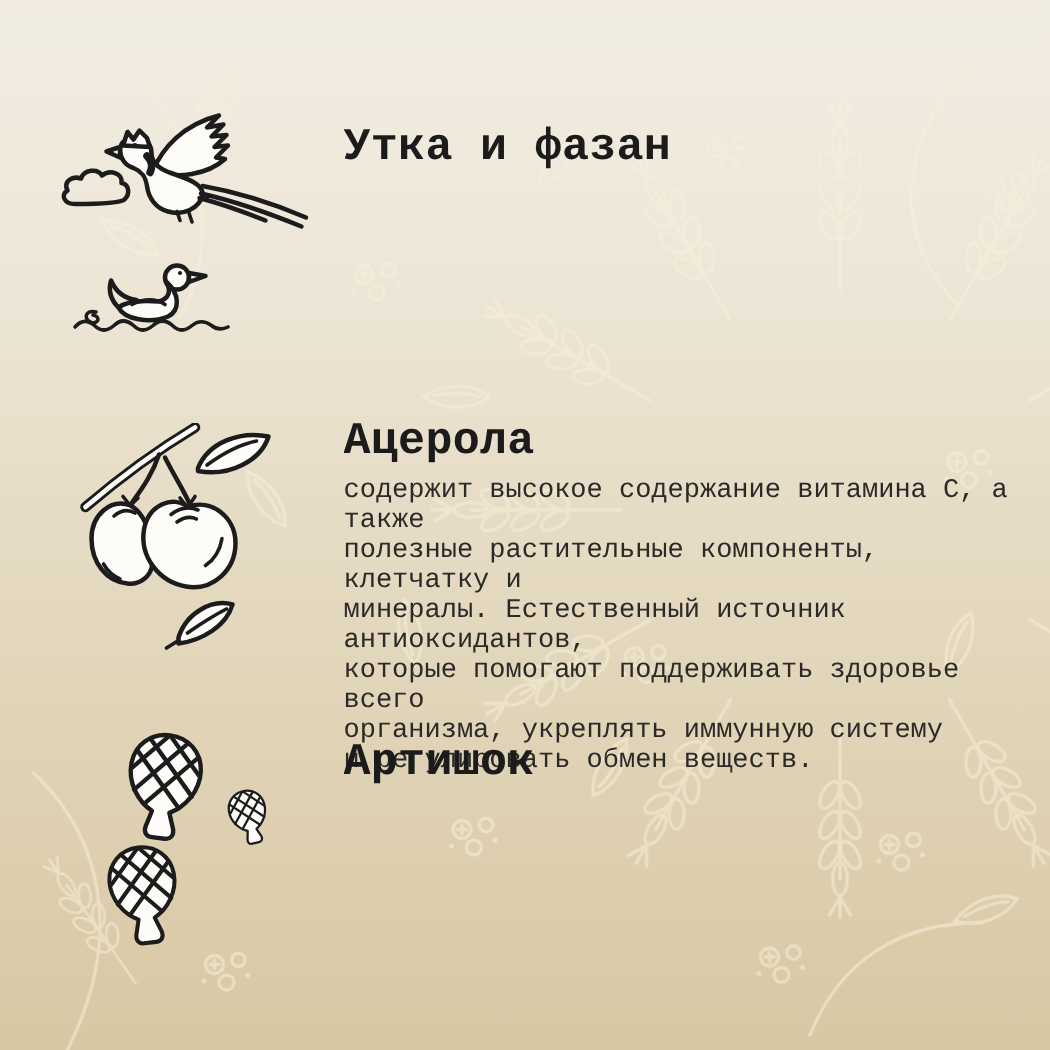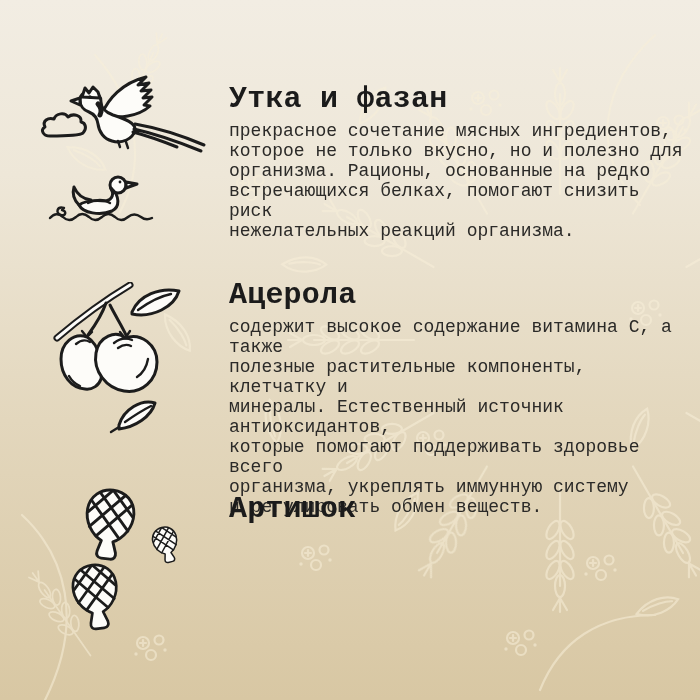--- a/index.html
+++ b/index.html
@@ -113,25 +113,20 @@
         <path fill="#fdfcf9" d="M73,116 C76,122 75,127 68,129 C56,128 46,129 41,133 C45,141 62,144 74,139 C82,135 82,124 73,116 Z"></path>
         <path d="M41,133 C36,128 34,122 36,115 C39,122 45,127 53,128"></path>
         <path stroke-width="2.4" d="M50,131 C58,127 66,127 72,131"></path>
         <path stroke-width="2.4" d="M12,146 Q18,139 25,145 Q31,151 38,145 Q44,139 51,145 Q57,151 64,145 Q70,139 77,145 Q83,151 90,145 Q96,140 103,145 Q108,149 114,146"></path>
         <path stroke-width="2.4" d="M26,136 C19,134 17,141 23,143 C28,144 29,139 24,138"></path>
       </g>
     </g>
   </svg>
   <div class="textblock tb-1">
     <h2 class="title">Утка и фазан</h2>
-    <p class="body">прекрасное сочетание мясных ингредиентов,
-которое не только вкусно, но и полезно для
-организма. Рационы, основанные на редко
-встречающихся белках, помогают снизить риск
-нежелательных реакций организма.</p>
   </div>
 
   <svg class="icon icon-acerola" viewBox="0 0 160 165" aria-hidden="true">
     <g class="ink">
       <g>
         <path stroke-width="7" d="M84,3 C64,15 38,33 11,56"></path>
         <path stroke="#fdfcf9" stroke-width="3.2" d="M84,3 C64,15 38,33 11,56"></path>
       </g>
       <g>
         <path fill="#fdfcf9" d="M86,30 C93,13 114,5 133,9 C128,25 107,36 86,32 Z"></path>

